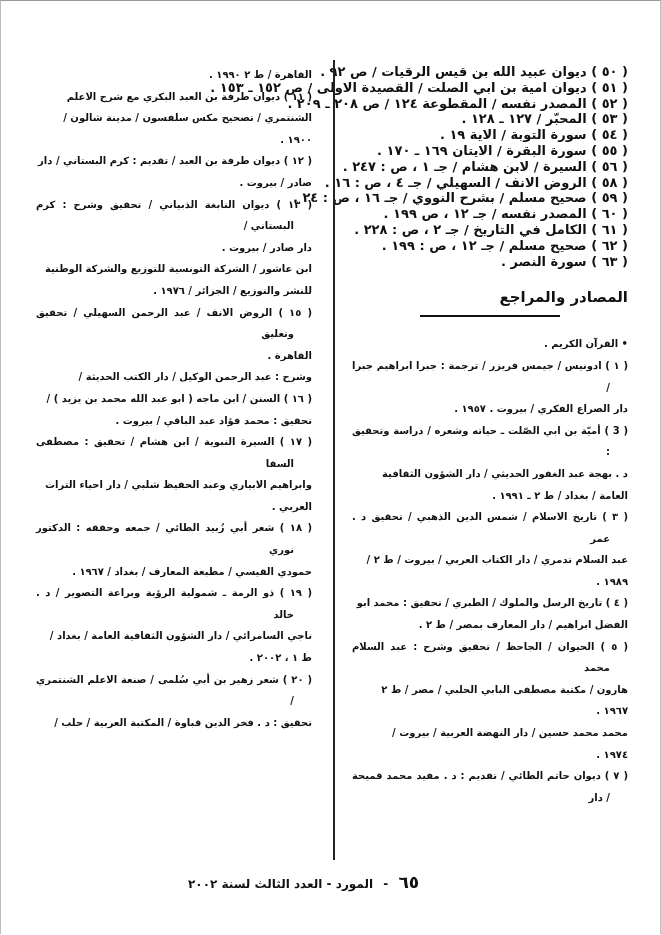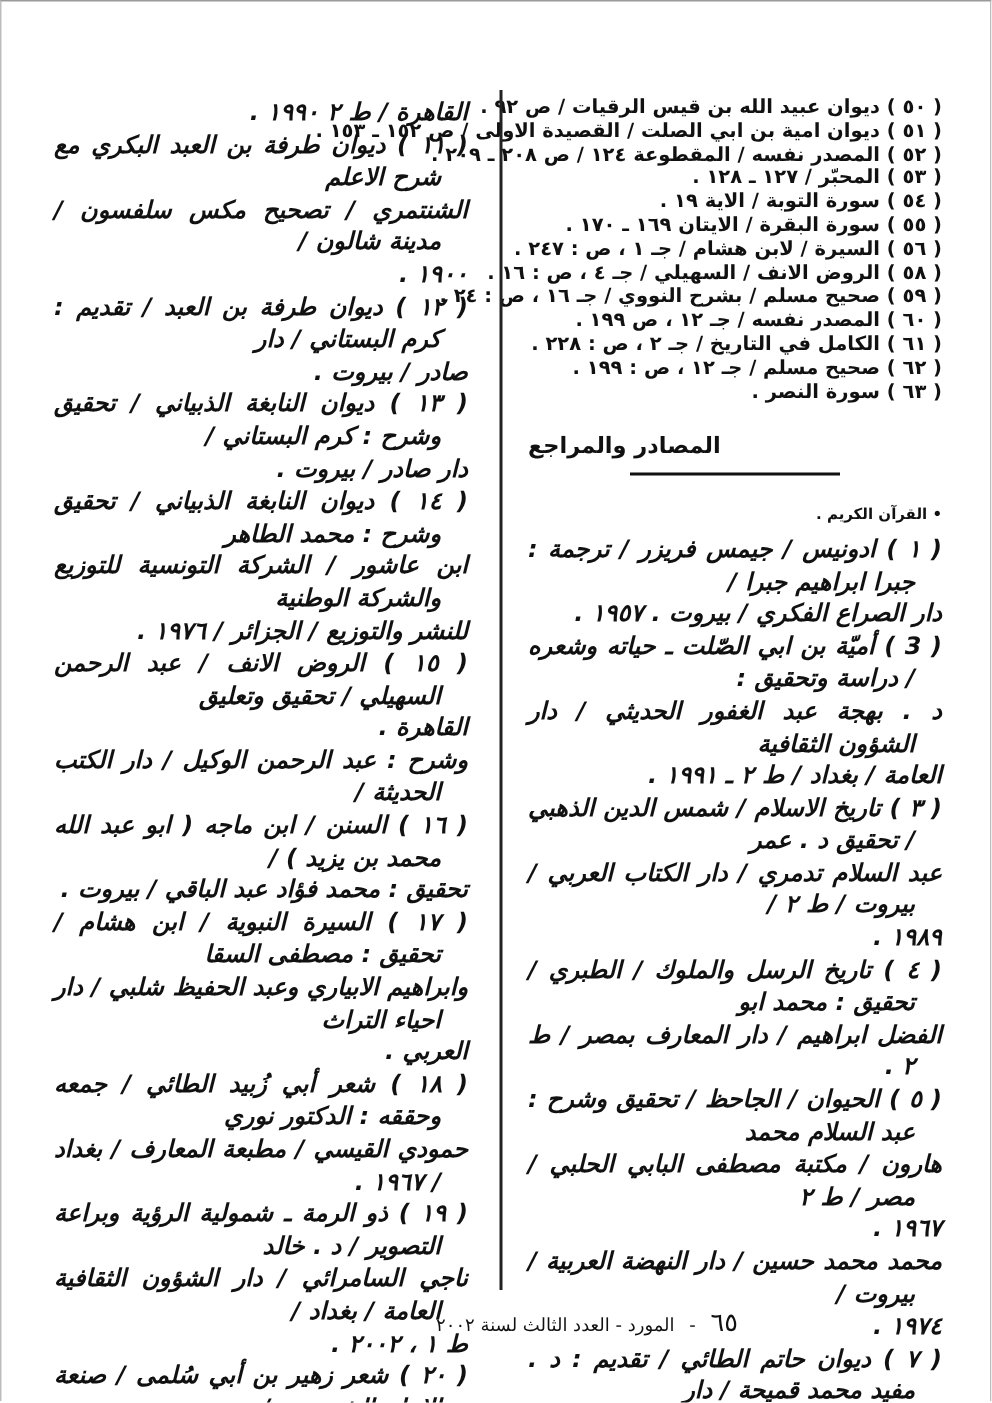--- a/index.html
+++ b/index.html
@@ -46,56 +46,55 @@
       width: 2px;
       height: 800px;
       background: #222;
     }
     .note {
       font-size: 13px;
       line-height: 15.8px;
       white-space: nowrap;
     }
     .heading {
-      text-align: left;
+      text-align: right;
       font-size: 15px;
       line-height: 20px;
       margin-top: 18px;
       margin-bottom: 8px;
     }
     .heading-rule {
       width: 140px;
       height: 2px;
       background: #111;
       margin: 0 auto 16px auto;
     }
     .ref {
-      font-size: 16px;
+      font-size: 10px;
       line-height: 21.6px;
       padding-right: 18px;
       text-indent: -18px;
       text-align: justify;
       text-align-last: right;
-      font-style: italic;
     }
     .ref .cont {
       display: block;
     }
     .quran {
       font-size: 10px;
       line-height: 21.6px;
     }
     .footer {
       position: absolute;
-      left: 212px;
+      left: 188px;
       top: 872px;
       width: 280px;
       direction: rtl;
-      text-align: right;
-      font-weight: normal;
+      text-align: left;
+      font-weight: bold;
       font-size: 12px;
       white-space: nowrap;
     }
     .footer .page-num {
       font-size: 17px;
       margin-left: 6px;
     }
     .footer .dash {
       margin-left: 6px;
     }
@@ -174,21 +173,20 @@
   </div>
   <div class="ref">
     <span class="cont">( ١٢ ) ديوان طرفة بن العبد / تقديم : كرم البستاني / دار</span>
     <span class="cont">صادر / بيروت .</span>
   </div>
   <div class="ref">
     <span class="cont">( ١٣ ) ديوان النابغة الذبياني / تحقيق وشرح : كرم البستاني /</span>
     <span class="cont">دار صادر / بيروت .</span>
   </div>
   <div class="ref">
-    <span class="cont">( ١٤ ) ديوان النابغة الذبياني / تحقيق وشرح : محمد الطاهر</span>
     <span class="cont">ابن عاشور / الشركة التونسية للتوزيع والشركة الوطنية</span>
     <span class="cont">للنشر والتوزيع / الجزائر / ١٩٧٦ .</span>
   </div>
   <div class="ref">
     <span class="cont">( ١٥ ) الروض الانف / عبد الرحمن السهيلي / تحقيق وتعليق</span>
     <span class="cont">القاهرة .</span>
     <span class="cont">وشرح : عبد الرحمن الوكيل / دار الكتب الحديثة /</span>
   </div>
   <div class="ref">
     <span class="cont">( ١٦ ) السنن / ابن ماجه ( ابو عبد الله محمد بن يزيد ) /</span>

